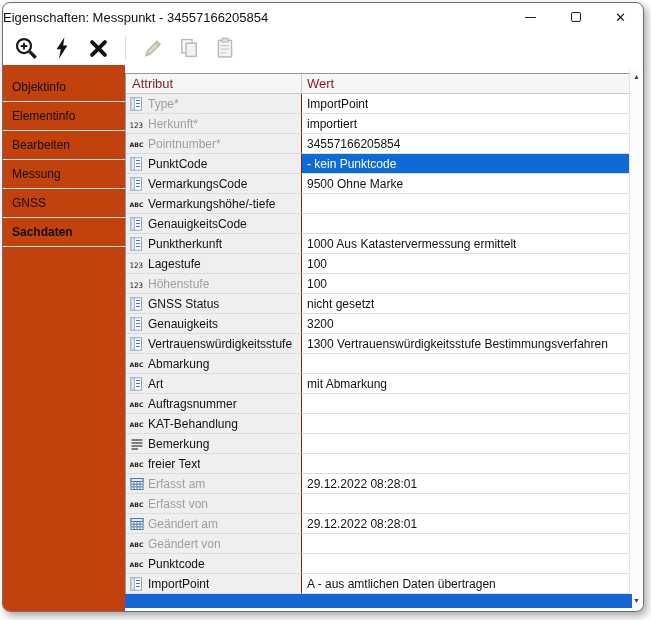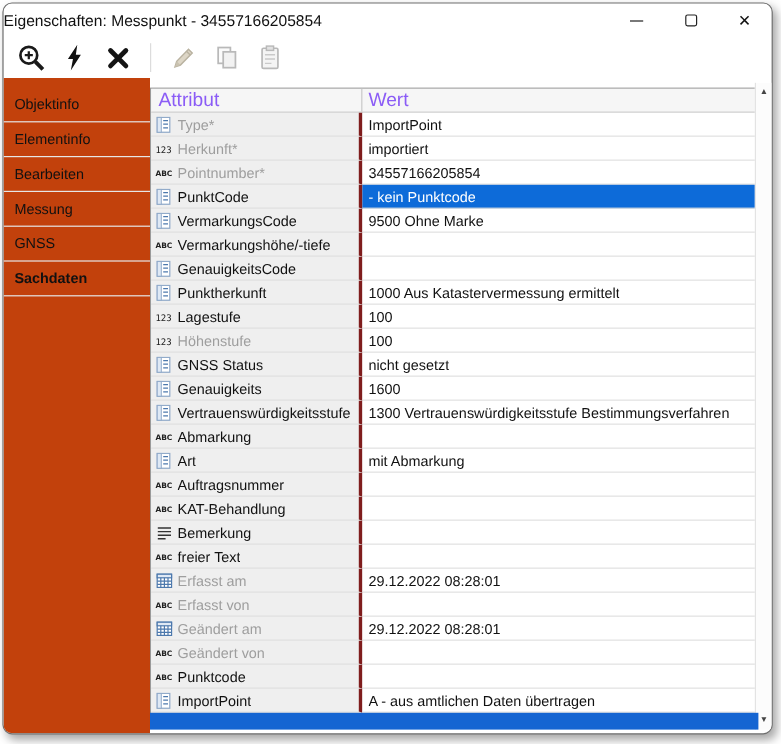--- a/index.html
+++ b/index.html
@@ -28,25 +28,25 @@
   
   .sidebar { position: absolute; left: 0; top: 62px; bottom: 0; width: 122px; background: #c2410c; padding-top: 8px; }
   .tab { height: 29px; line-height: 28px; padding-left: 9px; font-size: 12px; color: #111;
     border-bottom: 1px solid #e6e6e6; cursor: default; white-space: nowrap; }
   .tab.active { font-weight: bold; }
 
   
   .proptable { position: absolute; left: 122px; top: 70px; width: 507px; height: 522px;
     border: 1px solid #9a9a9a; background: #fff; }
   .thead { display: flex; height: 20px; background: #f6f6f6; border-bottom: 1px solid #c9c9c9;
-    font-size: 16px; color: #8b5cf6; }
+    font-size: 13px; color: #7f1d1d; }
   .col-attr { width: 176px; border-right: 1px solid #c9c9c9; display: flex; align-items: center; padding-left: 6px; }
   .col-val { flex: 1; display: flex; align-items: center; padding-left: 5px; }
   .row { display: flex; height: 20px; }
-  .cell-attr { width: 176px; background: #efefef; border-right: 3px solid #7f1d1d;
+  .cell-attr { width: 176px; background: #efefef; border-right: 1px solid #7f1d1d;
     border-bottom: 1px solid #dcdcdc; display: flex; align-items: center; padding-left: 3px;
     gap: 4px; font-size: 12px; color: #111; overflow: hidden; }
   .cell-val { flex: 1; background: #fff; border-bottom: 1px solid #dcdcdc;
     display: flex; align-items: center; padding-left: 5px; font-size: 12px; color: #111; overflow: hidden; }
   .attr-label, .val-text { white-space: nowrap; overflow: hidden; }
   .row.muted .attr-label { color: #9e9e9e; }
   .row.selected .cell-val { background: var(--sel, #0d6bd9); color: #fff; }
   .ric { width: 15px; min-width: 15px; display: flex; align-items: flex-end; justify-content: center; }
 
   
@@ -324,21 +324,21 @@
                 <rect x="1" y="0.8" width="10.5" height="12.4" fill="#fff" stroke="#8ea8c8" stroke-width="1"></rect>
                 <rect x="1" y="0.8" width="3.4" height="12.4" fill="#dfe9f5" stroke="#8ea8c8" stroke-width="0.8"></rect>
                 <line x1="6" y1="3.5" x2="10" y2="3.5" stroke="#4d79ad"></line>
                 <line x1="6" y1="6.5" x2="10" y2="6.5" stroke="#4d79ad"></line>
                 <line x1="6" y1="9.5" x2="10" y2="9.5" stroke="#4d79ad"></line>
               </svg>
             </span>
             <span class="attr-label">Genauigkeits</span>
           </div>
           <div class="cell-val">
-            <span class="val-text">1600</span>
+            <span class="val-text">3200</span>
           </div>
         </div>
         <div class="row">
           <div class="cell-attr">
             <span class="ric">
               <svg width="13" height="14" viewBox="0 0 13 14">
                 <rect x="1" y="0.8" width="10.5" height="12.4" fill="#fff" stroke="#8ea8c8" stroke-width="1"></rect>
                 <rect x="1" y="0.8" width="3.4" height="12.4" fill="#dfe9f5" stroke="#8ea8c8" stroke-width="0.8"></rect>
                 <line x1="6" y1="3.5" x2="10" y2="3.5" stroke="#4d79ad"></line>
                 <line x1="6" y1="6.5" x2="10" y2="6.5" stroke="#4d79ad"></line>

